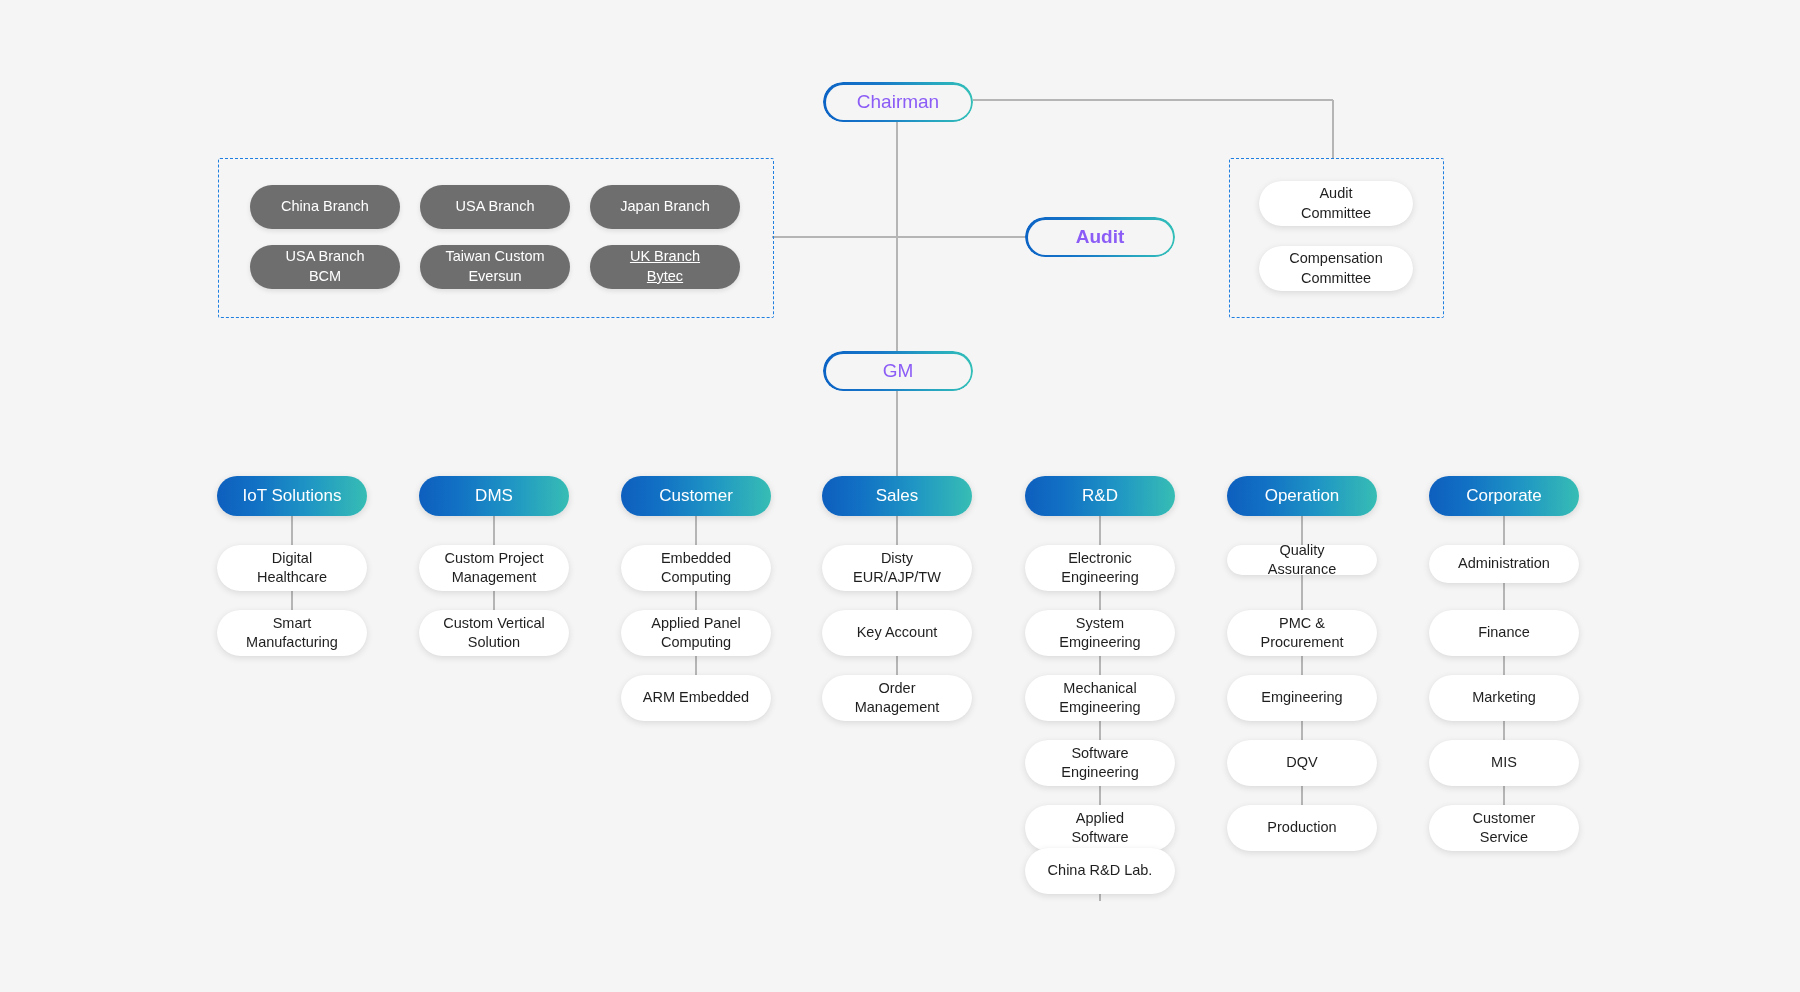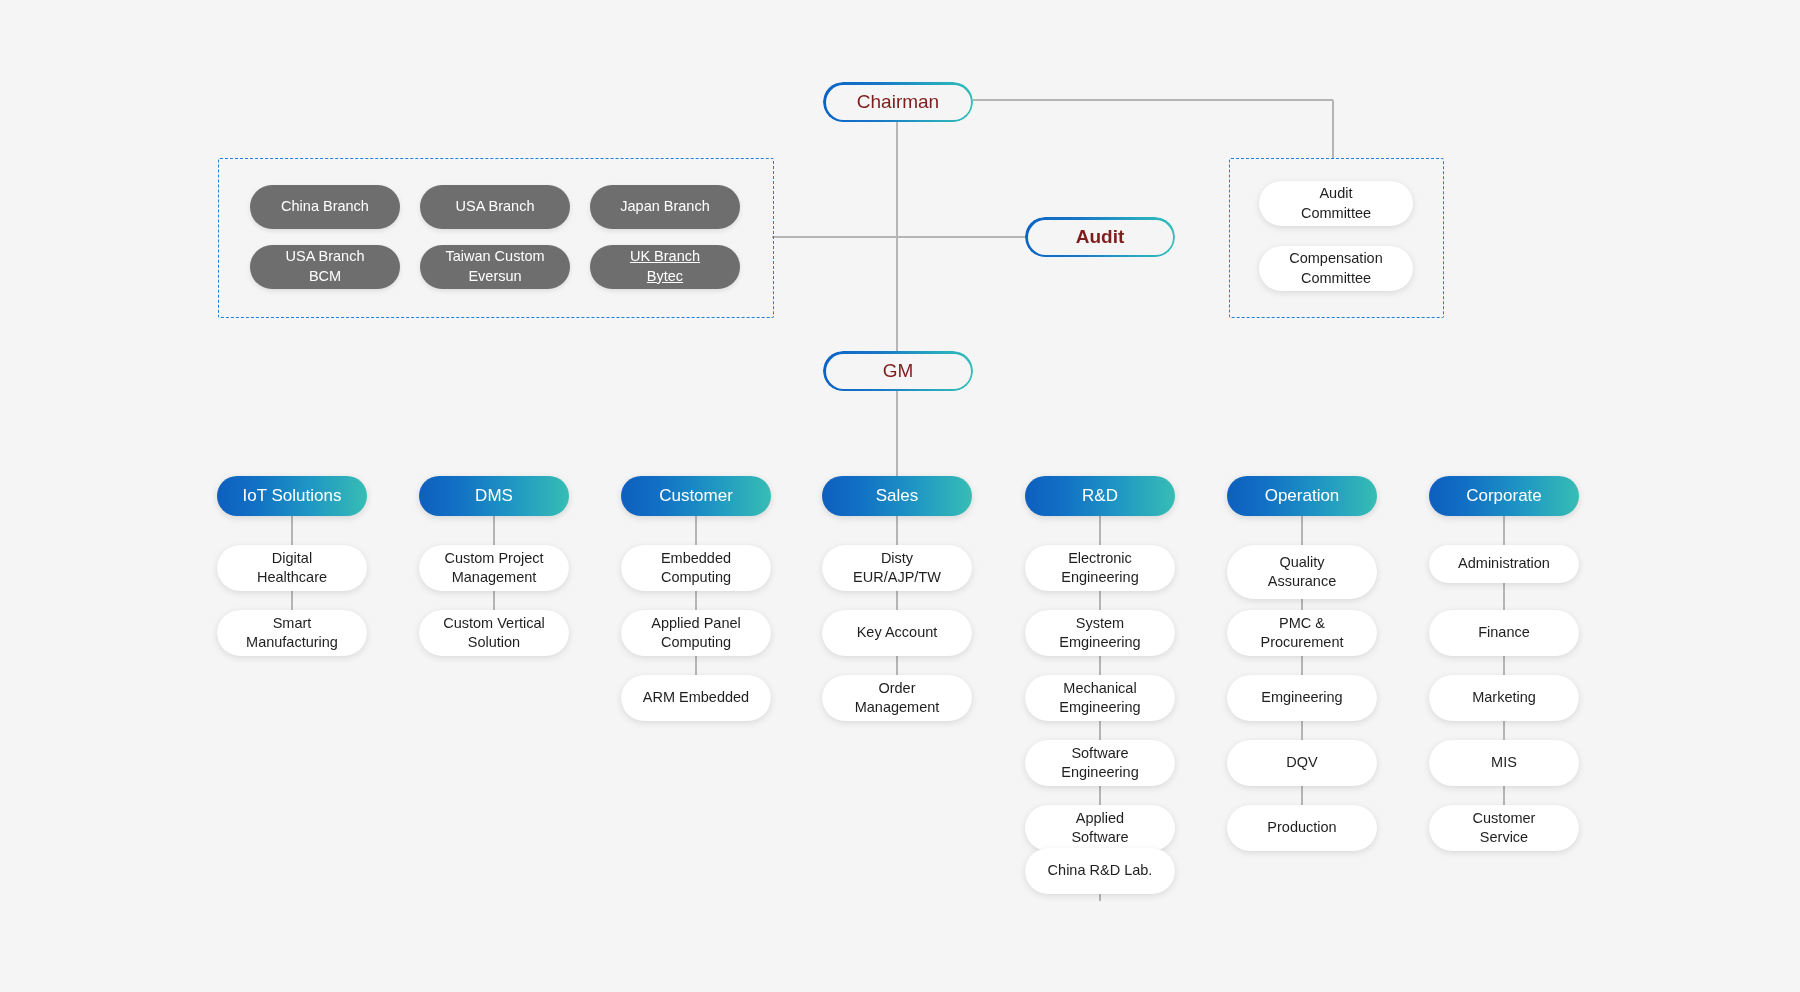--- a/index.html
+++ b/index.html
@@ -29,21 +29,21 @@
     width: 1800px;
     height: 992px;
     pointer-events: none;
     z-index: 1;
   }
 
   
   .exec {
     border-radius: 999px;
     background: #f5f5f5;
-    color: #7f1d1d;
+    color: #8b5cf6;
     font-size: 19px;
     position: absolute;
     z-index: 4;
     display: flex;
     align-items: center;
     justify-content: center;
   }
   .exec::before {
     content: "";
     position: absolute;
@@ -276,21 +276,21 @@
     <span style="white-space:pre-line;">Applied
 Software</span>
   </div>
   <div class="white-pill" style="left:1025px; top:848px; width:150px; height:46px;">
     <span style="white-space:pre-line;">China R&amp;D Lab.</span>
   </div>
 
   <div class="dept-head" style="left:1227px; top:476px; width:150px; height:40px;text-align:center;">
     <span>Operation</span>
   </div>
-  <div class="white-pill" style="left:1227px; top:545px; width:150px; height:54px;">
+  <div class="white-pill" style="left:1227px; top:545px; width:150px; height:30px;">
     <span style="white-space:pre-line;">Quality
 Assurance</span>
   </div>
   <div class="white-pill" style="left:1227px; top:610px; width:150px; height:46px;">
     <span style="white-space:pre-line;">PMC &amp;
 Procurement</span>
   </div>
   <div class="white-pill" style="left:1227px; top:675px; width:150px; height:46px;">
     <span style="white-space:pre-line;">Emgineering</span>
   </div>

